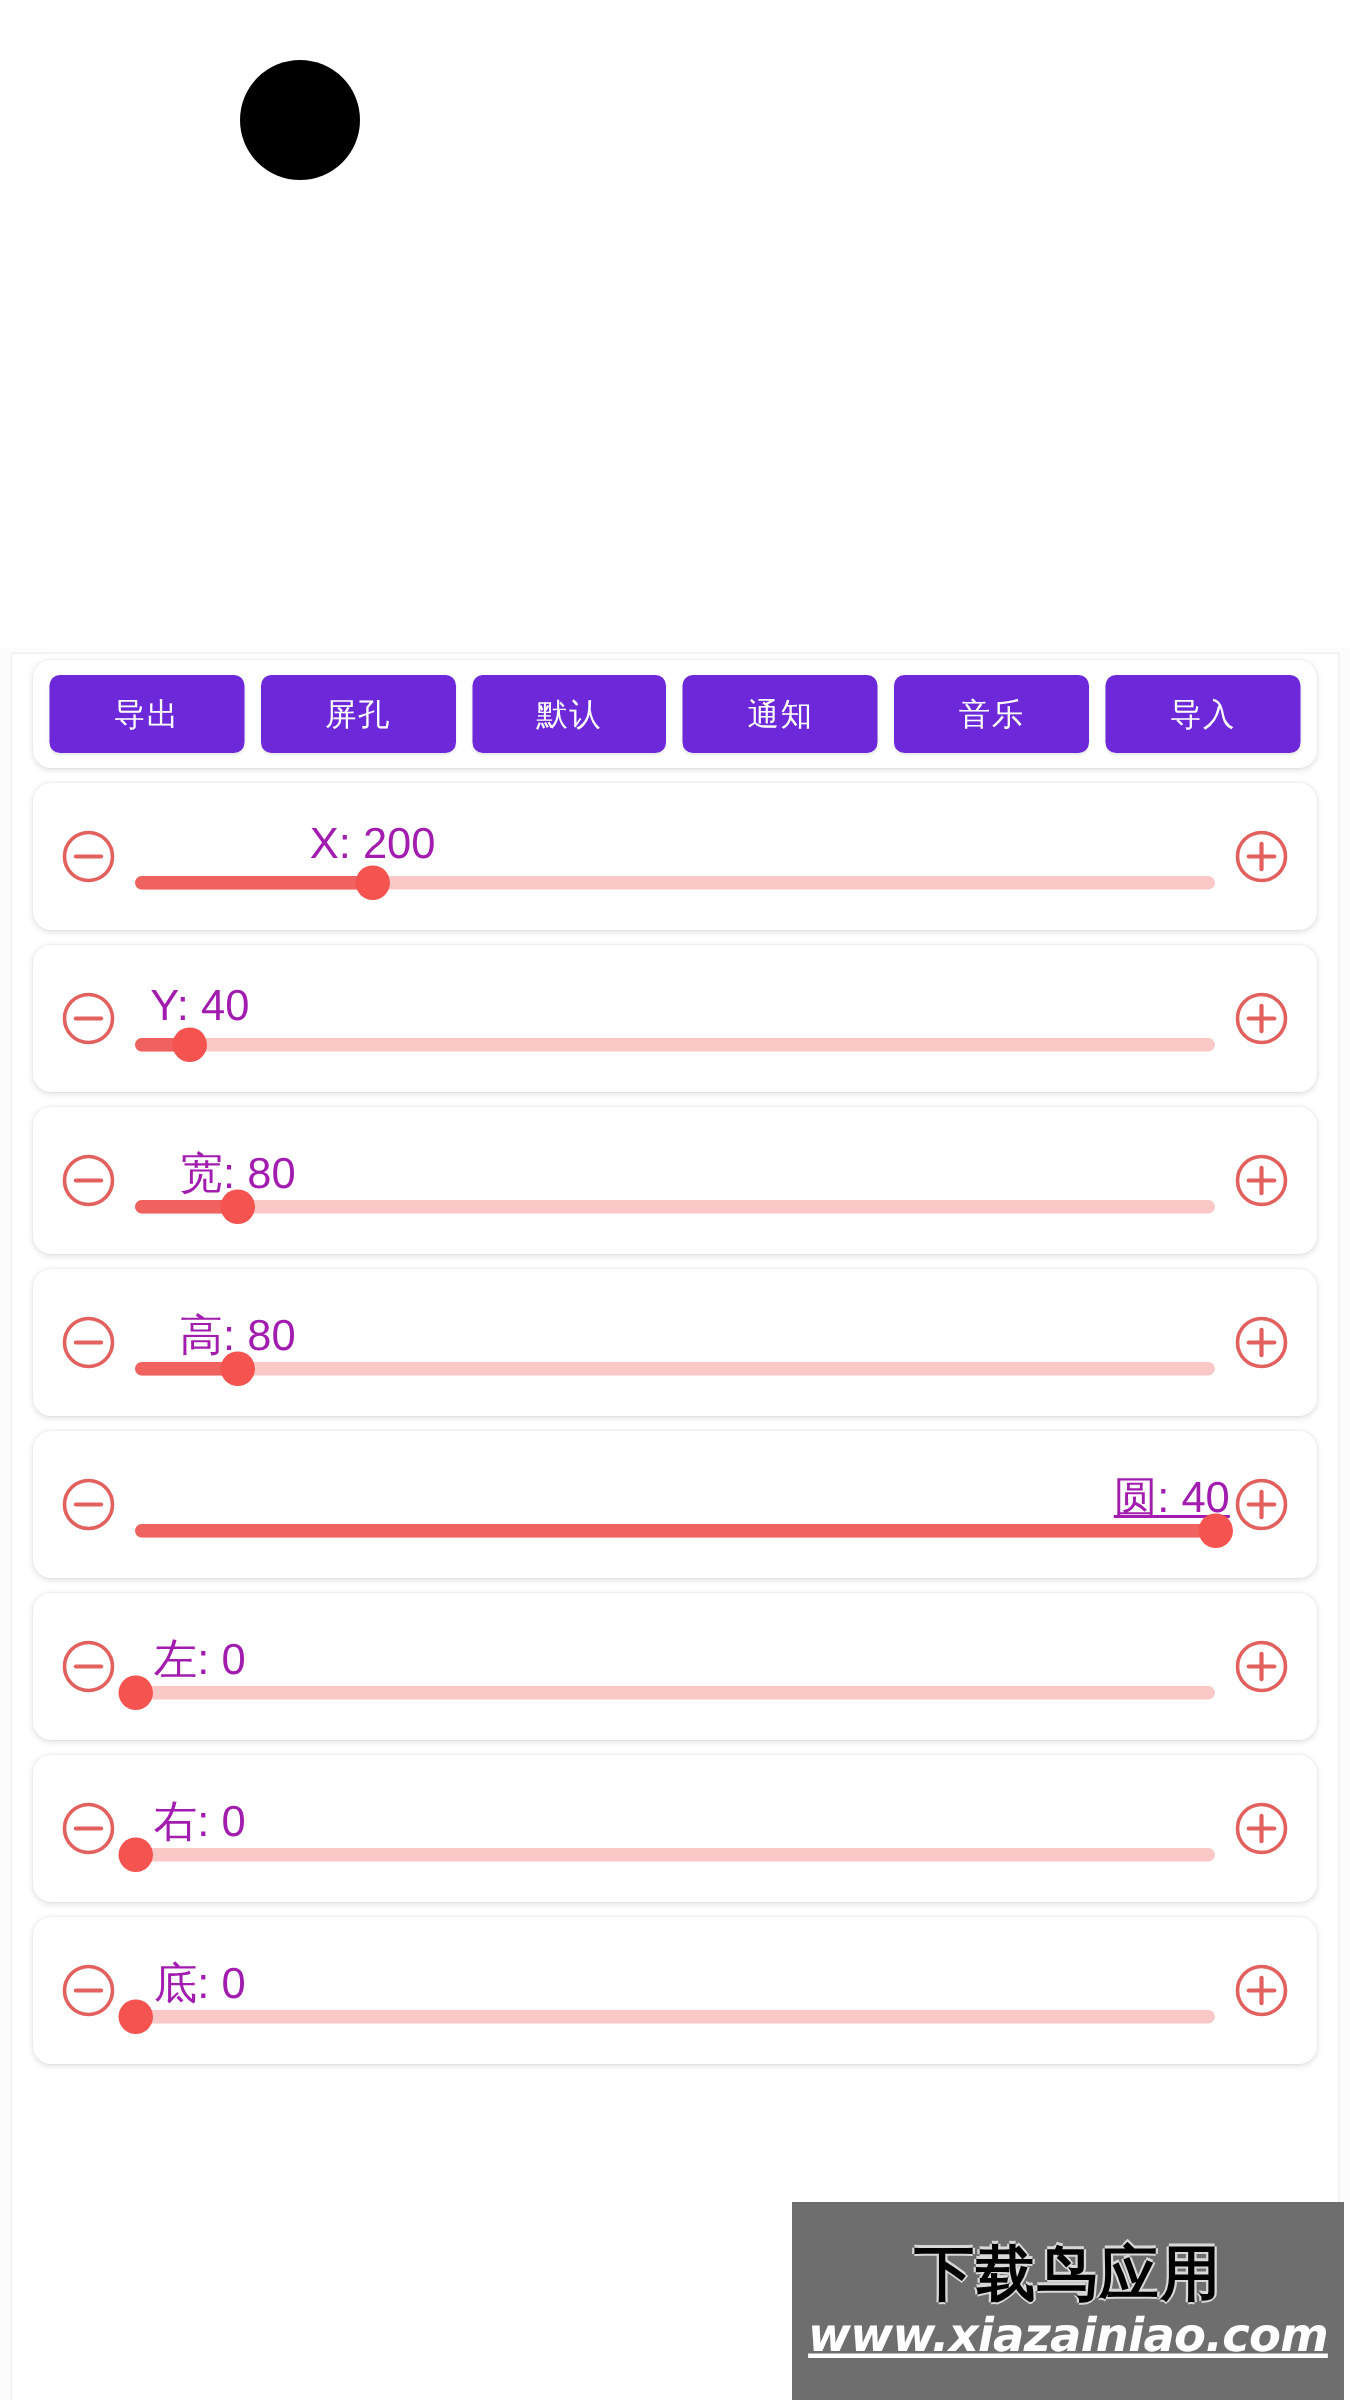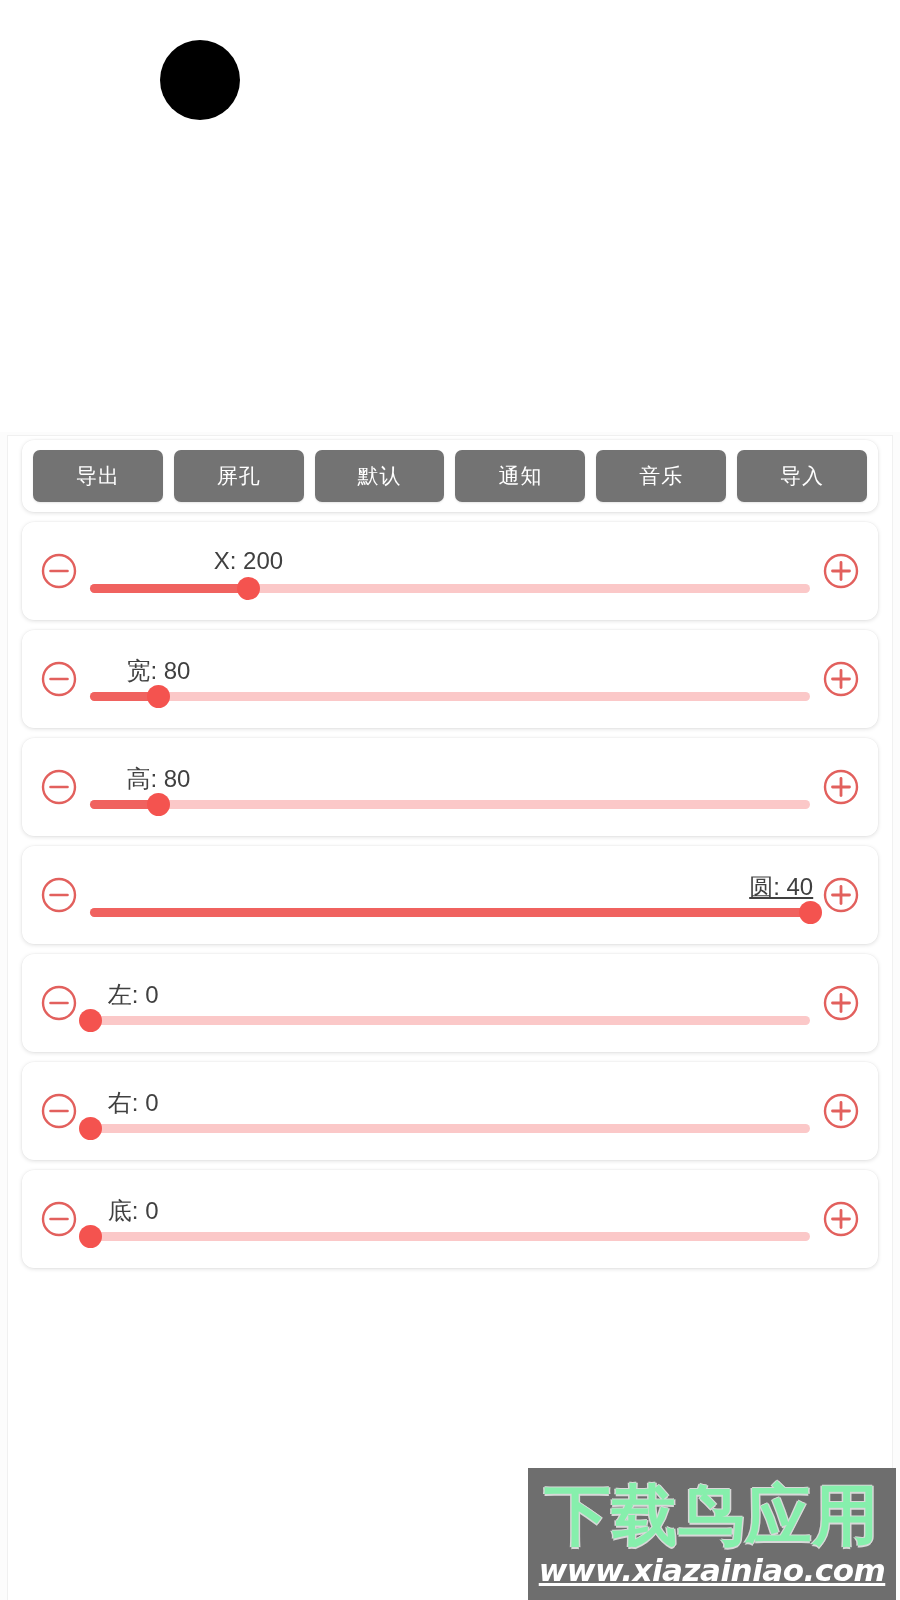--- a/index.html
+++ b/index.html
@@ -33,21 +33,21 @@
     background:#ffffff;
     border-radius:12px;
     box-shadow:0 1px 4px rgba(0,0,0,0.13), 0 0 0 0.5px rgba(0,0,0,0.03);
   }
 
   
   #action-bar { display:flex; gap:11px; padding:10px 11px; }
   .action-button {
     flex:1 1 0;
     height:52px;
-    background:#737373;
+    background:#6d28d9;
     color:#ffffff;
     border:none;
     border-radius:7px;
     font-size:21px;
     font-family:"Liberation Sans","DejaVu Sans",sans-serif;
     letter-spacing:1px;
     cursor:pointer;
     display:flex; align-items:center; justify-content:center;
     box-shadow:0 1px 2px rgba(0,0,0,0.10);
   }
@@ -62,22 +62,22 @@
   .step-btn svg { display:block; }
 
   .slider-wrap {
     position:relative; flex:1 1 auto; height:98px;
   }
   .value-label {
     position:absolute;
     top:25px;
     transform:translateX(-50%);
     white-space:nowrap;
-    font-size:24px;
-    color:#404040;
+    font-size:29px;
+    color:#a21caf;
     font-family:"Liberation Sans","DejaVu Sans",sans-serif;
   }
   .track {
     position:absolute;
     left:0; right:0;
     top:62px;
     height:9px;
     background:#FBC8C8;
     border-radius:5px;
   }
@@ -100,21 +100,21 @@
   #watermark {
     position:absolute;
     left:528px; top:1468px;
     width:368px; height:132px;
     background:#6e6e6e;
     overflow:hidden;
     display:flex; flex-direction:column;
     align-items:center; justify-content:center;
   }
   #watermark-title {
-    font-size:66px; font-weight:bold; color:#86efac;
+    font-size:40px; font-weight:bold; color:#000000;
     letter-spacing:1px; line-height:1;
     text-shadow:
        1.5px 0 0 #d8d8d8, -1.5px 0 0 #d8d8d8,
        0 1.5px 0 #d8d8d8, 0 -1.5px 0 #d8d8d8;
     font-family:"DejaVu Sans","Liberation Sans",sans-serif;
   }
   #watermark-url {
     margin-top:6px;
     font-size:31px; font-weight:bold; font-style:italic;
     color:#ffffff; letter-spacing:-0.5px; line-height:1;
@@ -172,20 +172,46 @@
         <div class="card slider-card">
           <div class="step-btn">
             <span>
               <svg width="38" height="38" viewBox="0 0 38 38" aria-hidden="true">
                 <circle cx="19" cy="19" r="16" fill="none" stroke="#E2605D" stroke-width="2.4"></circle>
                 <line x1="10.5" y1="19" x2="27.5" y2="19" stroke="#E2605D" stroke-width="2.6" stroke-linecap="round"></line>
               </svg>
             </span>
           </div>
           <div class="slider-wrap">
+            <div class="value-label" style="left: 6%;">Y: 40</div>
+            <div class="track">
+              <div class="track-fill" style="width: 5%;"></div>
+              <div class="thumb" style="left: 5%;"></div>
+            </div>
+          </div>
+          <div class="step-btn">
+            <span>
+              <svg width="38" height="38" viewBox="0 0 38 38" aria-hidden="true">
+                <circle cx="19" cy="19" r="16" fill="none" stroke="#E2605D" stroke-width="2.4"></circle>
+                <line x1="10.5" y1="19" x2="27.5" y2="19" stroke="#E2605D" stroke-width="2.8" stroke-linecap="round"></line>
+                <line x1="19" y1="10.5" x2="19" y2="27.5" stroke="#E2605D" stroke-width="2.8" stroke-linecap="round"></line>
+              </svg>
+            </span>
+          </div>
+        </div>
+        <div class="card slider-card">
+          <div class="step-btn">
+            <span>
+              <svg width="38" height="38" viewBox="0 0 38 38" aria-hidden="true">
+                <circle cx="19" cy="19" r="16" fill="none" stroke="#E2605D" stroke-width="2.4"></circle>
+                <line x1="10.5" y1="19" x2="27.5" y2="19" stroke="#E2605D" stroke-width="2.6" stroke-linecap="round"></line>
+              </svg>
+            </span>
+          </div>
+          <div class="slider-wrap">
             <div class="value-label" style="left: 9.5%;">宽: 80</div>
             <div class="track">
               <div class="track-fill" style="width: 9.5%;"></div>
               <div class="thumb" style="left: 9.5%;"></div>
             </div>
           </div>
           <div class="step-btn">
             <span>
               <svg width="38" height="38" viewBox="0 0 38 38" aria-hidden="true">
                 <circle cx="19" cy="19" r="16" fill="none" stroke="#E2605D" stroke-width="2.4"></circle>

